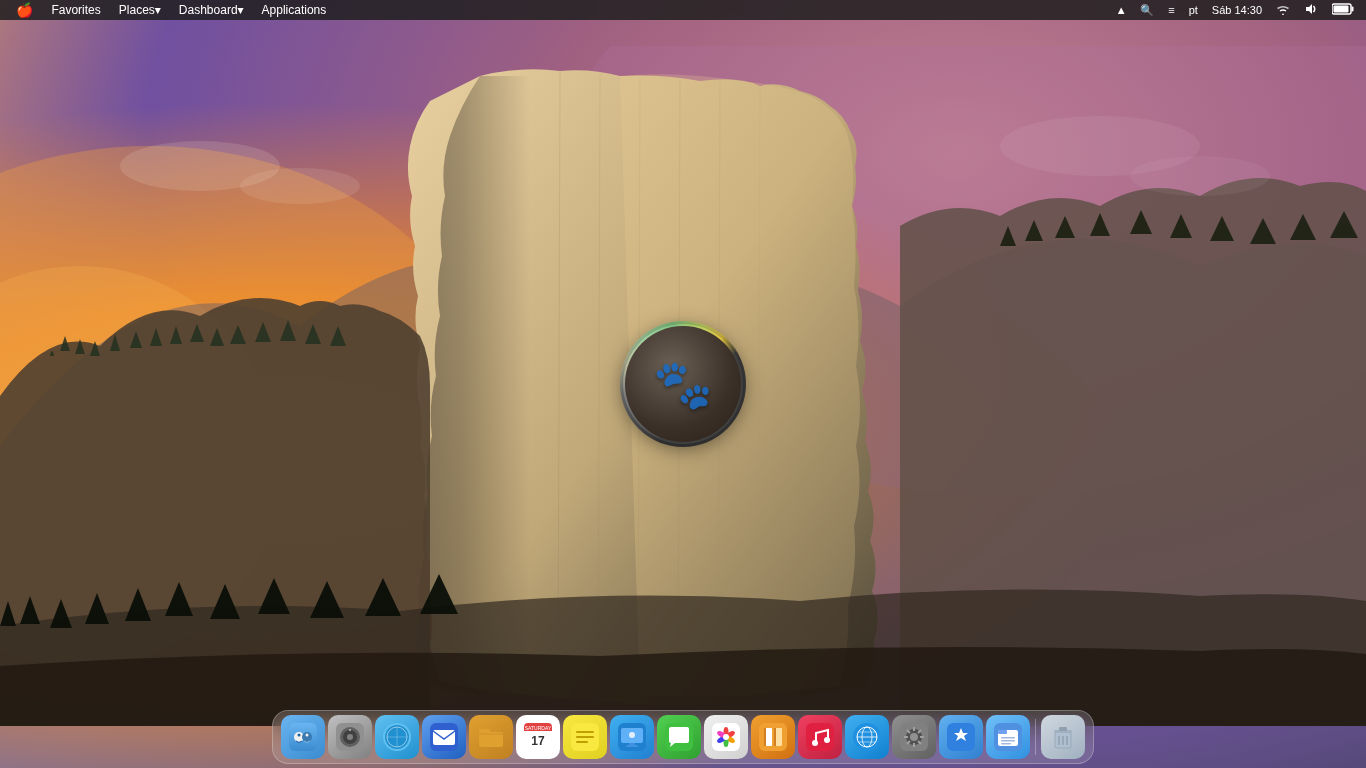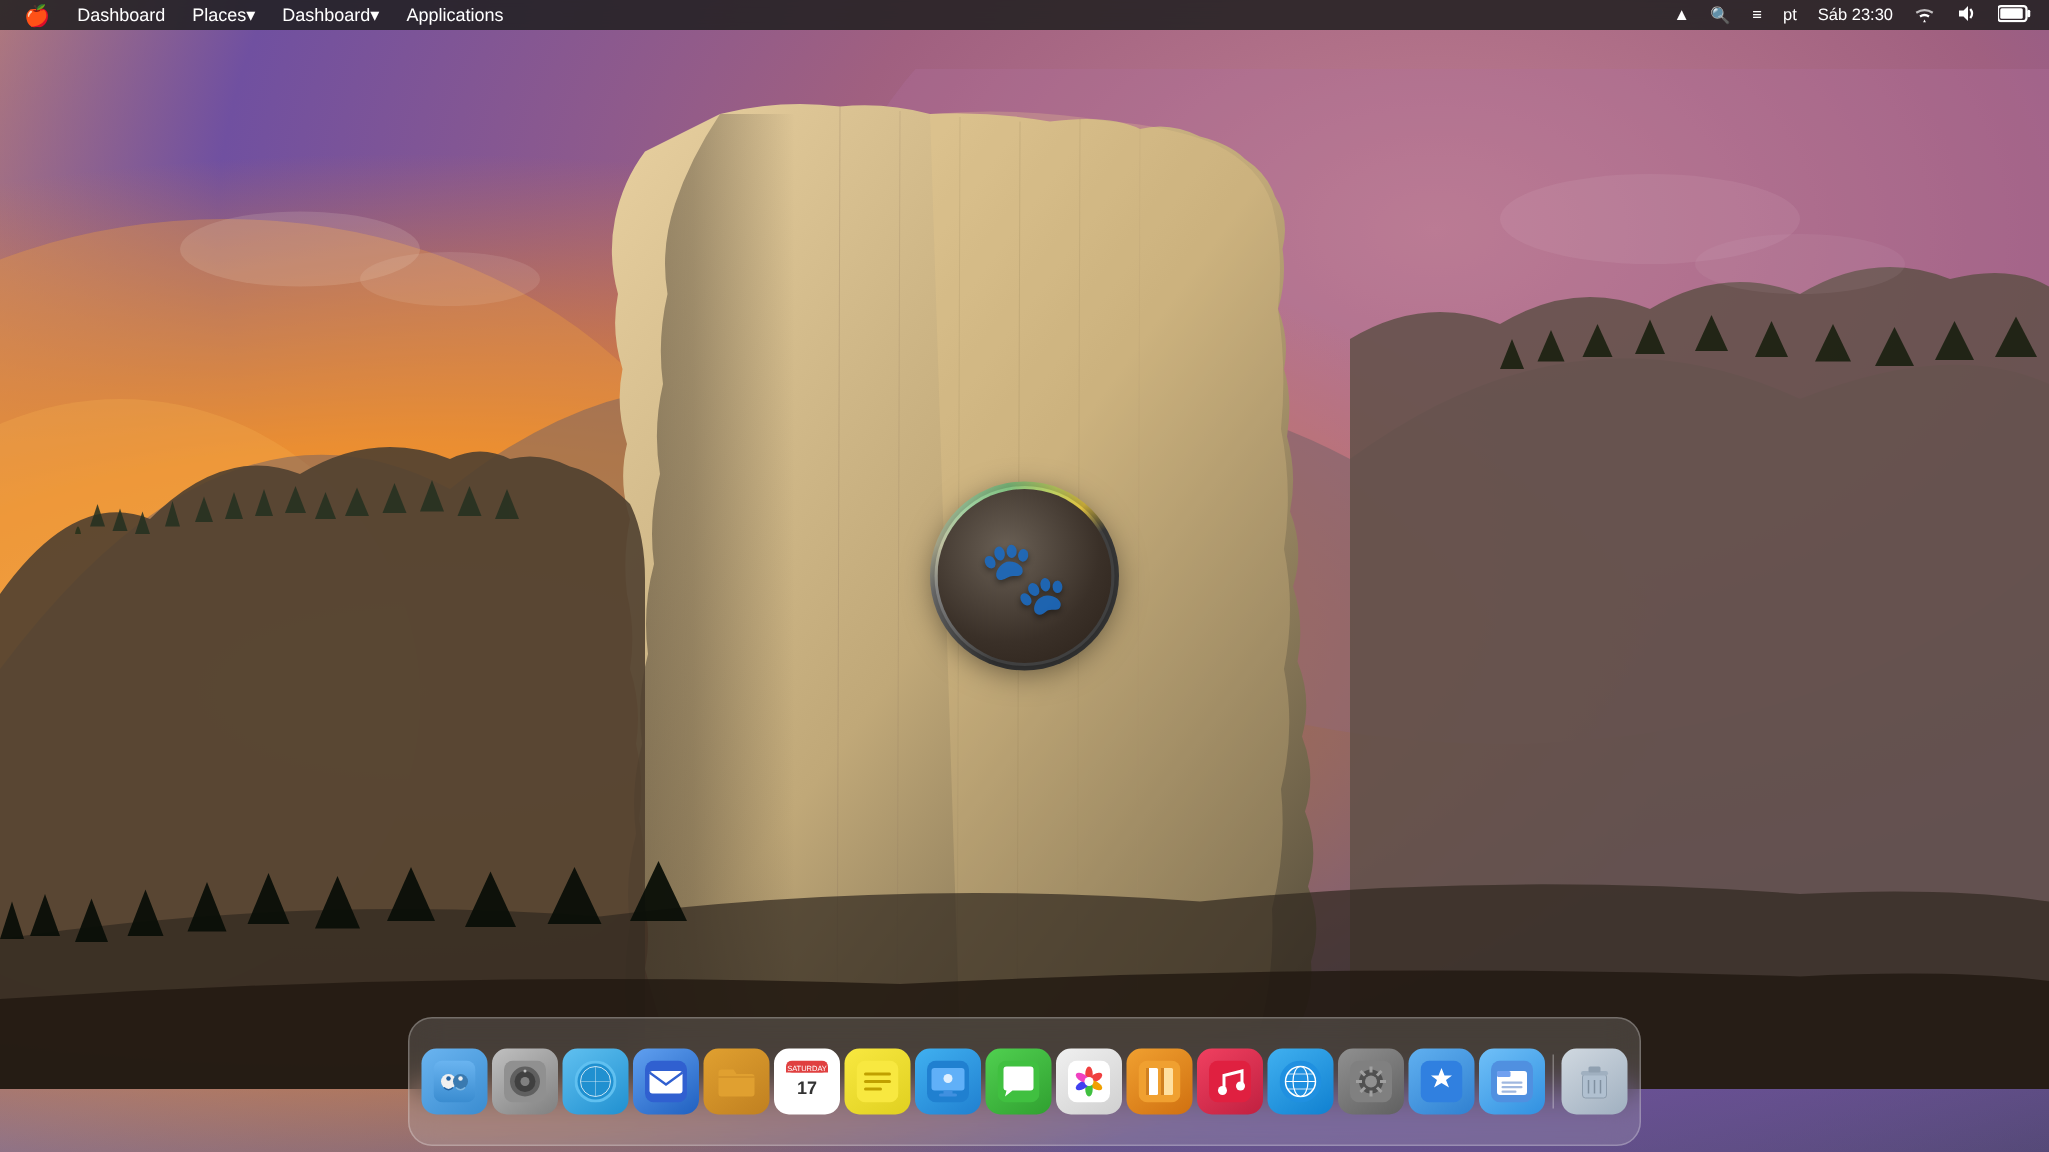--- a/index.html
+++ b/index.html
@@ -143,21 +143,21 @@
       position: absolute;
       bottom: 4px;
       left: 50%;
       transform: translateX(-50%);
       display: flex;
       align-items: flex-end;
       gap: 3px;
       background: rgba(200, 200, 200, 0.2);
       border: 1px solid rgba(255,255,255,0.25);
       border-radius: 16px;
-      padding: 20px 8px;
+      padding: 4px 8px;
       backdrop-filter: blur(12px);
       z-index: 100;
     }
 
     .dock-item {
       width: 44px;
       height: 44px;
       border-radius: 10px;
       display: flex;
       align-items: center;
@@ -334,31 +334,31 @@
 
     <ellipse cx="200" cy="120" rx="80" ry="25" fill="#f8e8d8" opacity="0.15"></ellipse>
     <ellipse cx="300" cy="140" rx="60" ry="18" fill="#f8e8d8" opacity="0.12"></ellipse>
     <ellipse cx="1100" cy="100" rx="100" ry="30" fill="#e8d0d8" opacity="0.1"></ellipse>
     <ellipse cx="1200" cy="130" rx="70" ry="20" fill="#e8d0d8" opacity="0.08"></ellipse>
   </svg>
 
   <div class="menubar">
     <div class="menubar-left">
       <span class="menubar-item menubar-apple">🍎</span>
-      <span class="menubar-item">Dashboard</span>
+      <span class="menubar-item">Favorites</span>
       <span class="menubar-item">Places▾</span>
       <span class="menubar-item">Dashboard▾</span>
       <span class="menubar-item">Applications</span>
     </div>
     <div class="menubar-right">
       <span class="menubar-right-item">▲</span>
       <span class="menubar-right-item">🔍</span>
       <span class="menubar-right-item">≡</span>
       <span class="menubar-right-item">pt</span>
-      <span class="menubar-right-item">Sáb 23:30</span>
+      <span class="menubar-right-item">Sáb 14:30</span>
       <span class="menubar-right-item">
         <svg width="14" height="12" viewBox="0 0 14 12" fill="white">
           <path d="M7,10 L8,12 L6,12 Z" opacity="1"></path>
           <path d="M4,8 Q7,6 10,8" stroke="white" fill="none" stroke-width="1.5"></path>
           <path d="M1.5,5.5 Q7,2 12.5,5.5" stroke="white" fill="none" stroke-width="1.5" opacity="0.7"></path>
         </svg>
       </span>
       <span class="menubar-right-item">
         <svg width="14" height="12" viewBox="0 0 14 12" fill="white">
           <path d="M2,4 L5,4 L8,1 L8,11 L5,8 L2,8 Z"></path>

